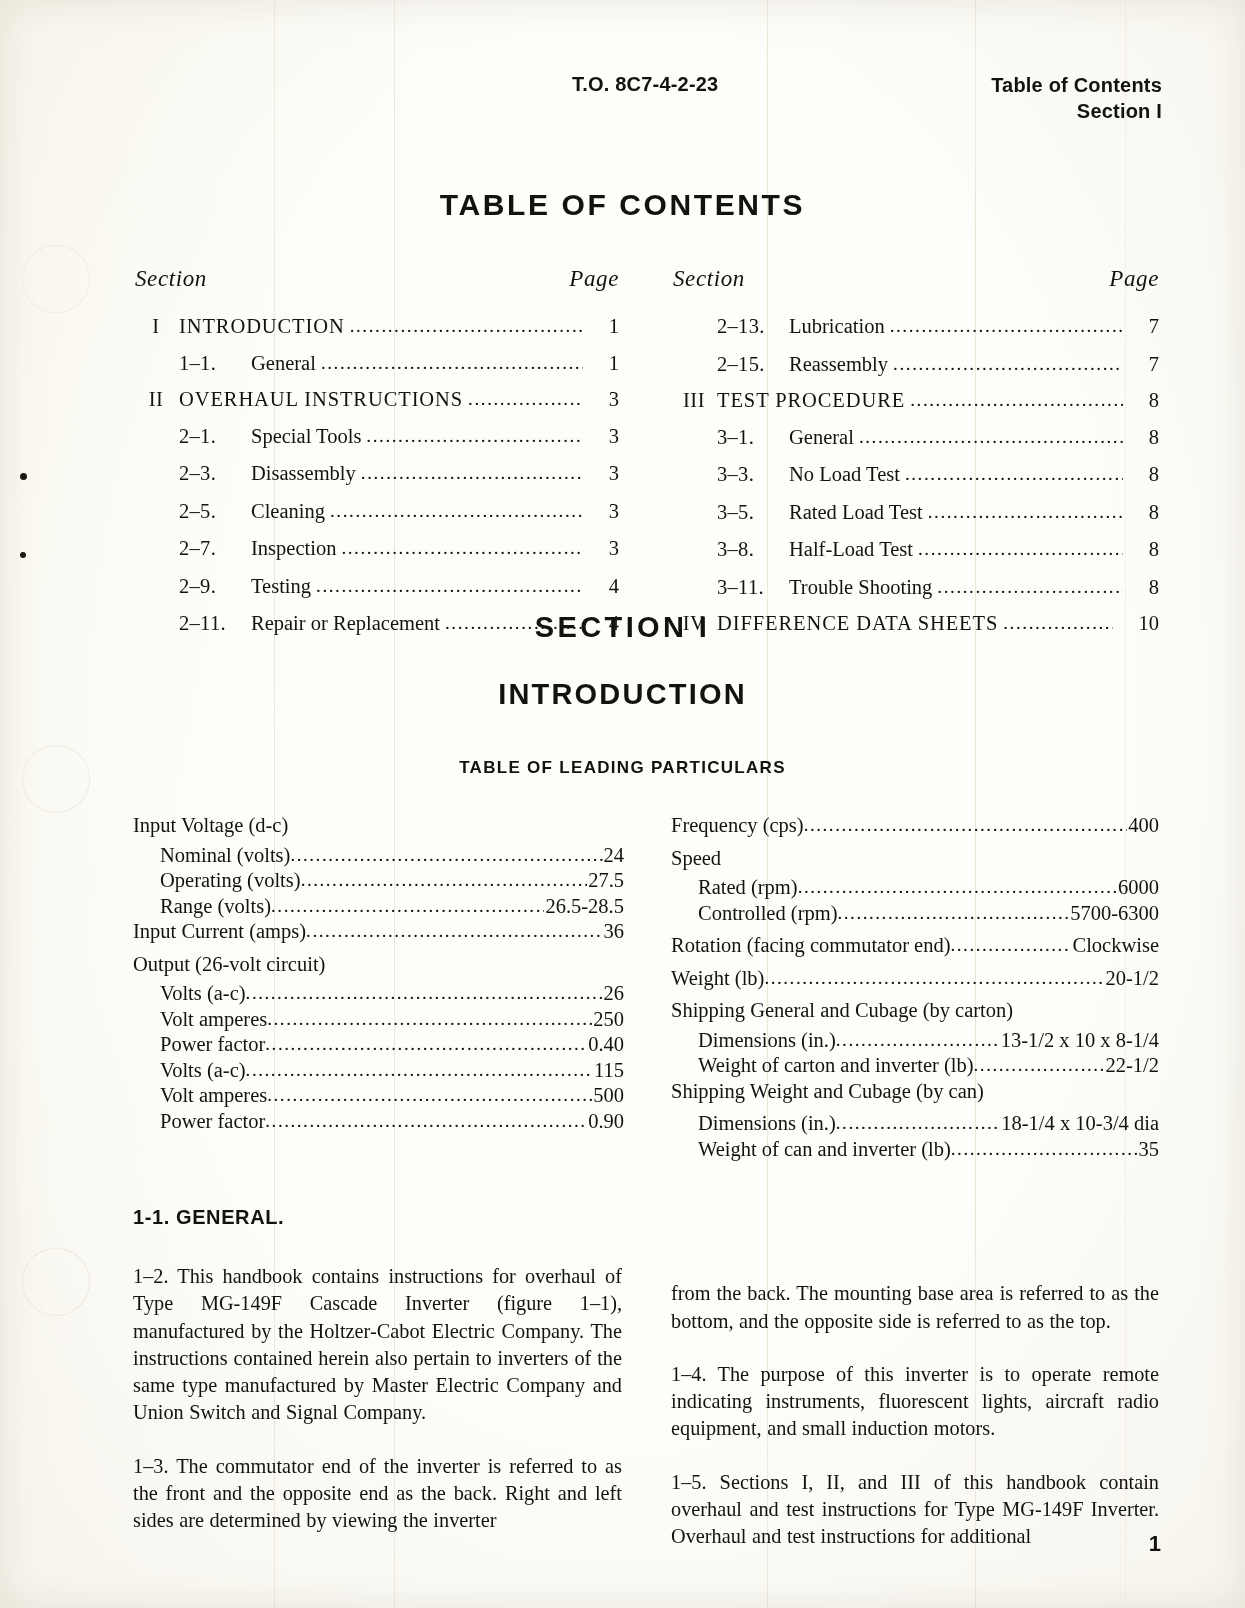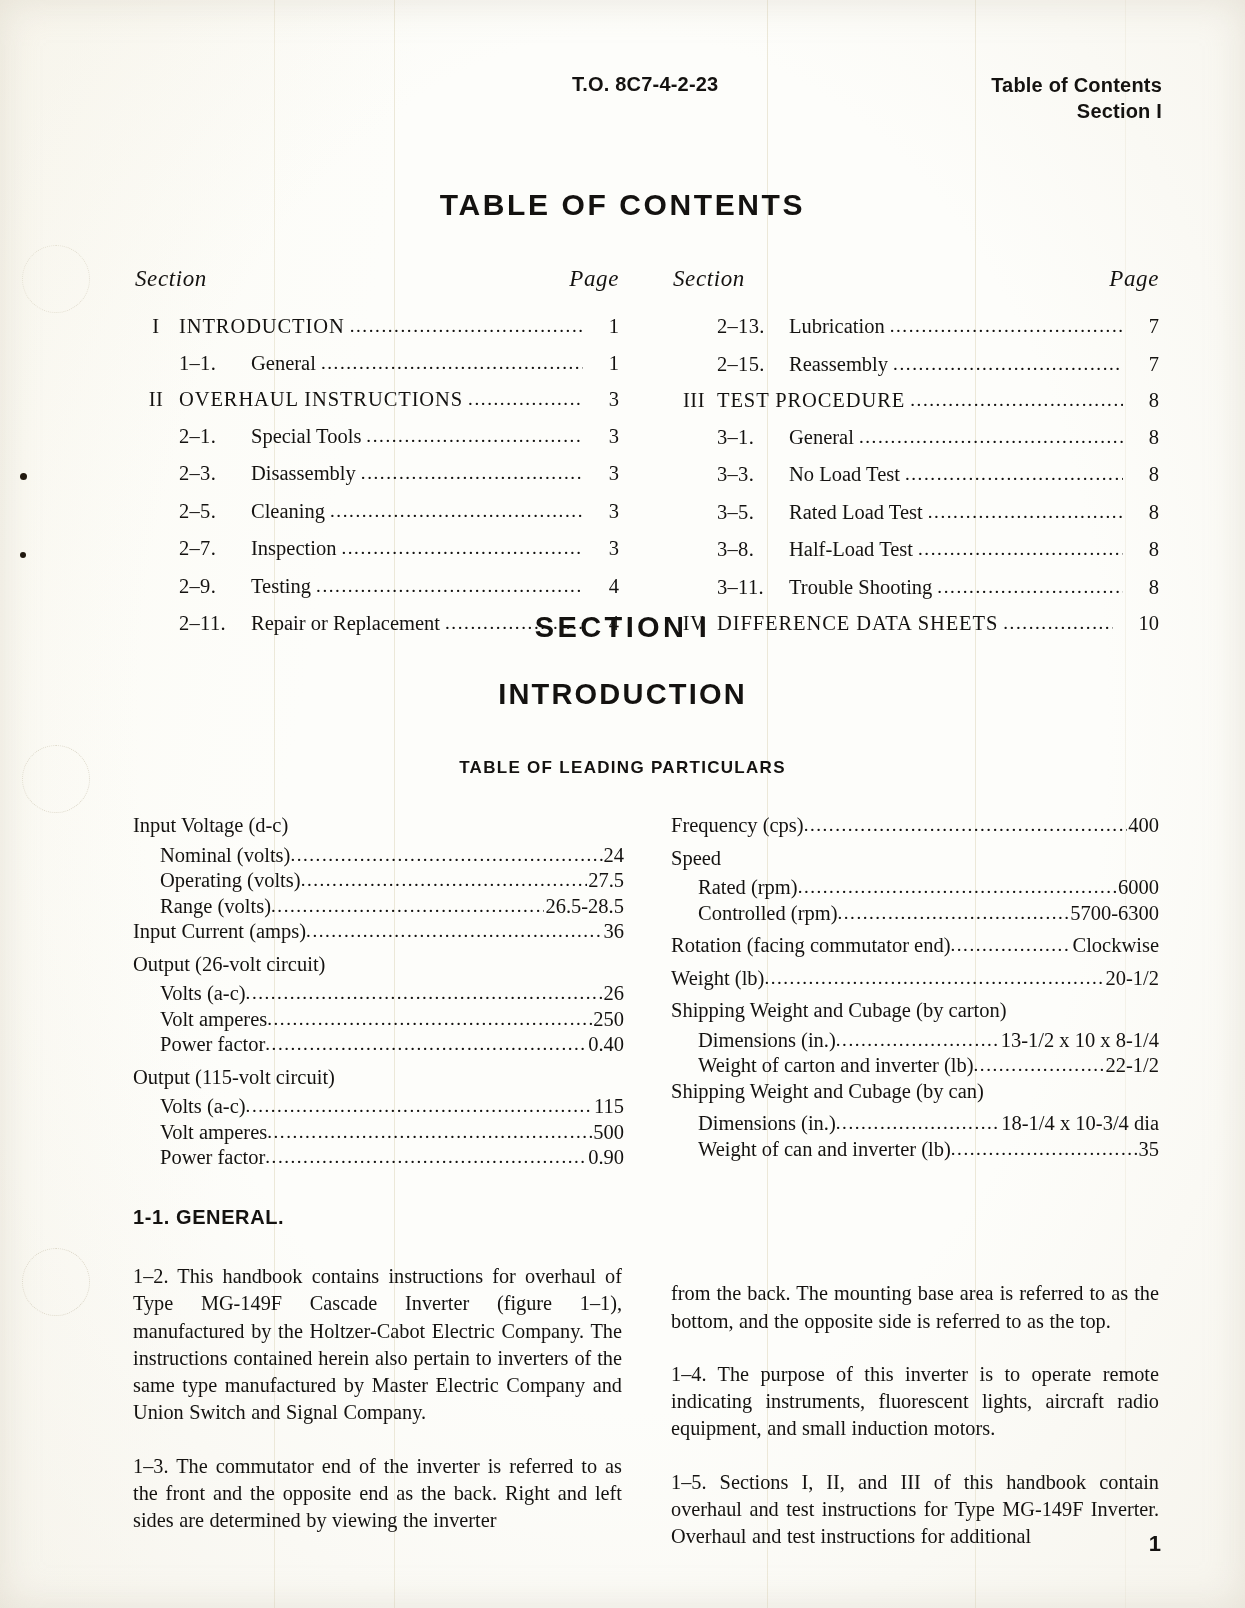--- a/index.html
+++ b/index.html
@@ -486,21 +486,20 @@
           <div class="p-row indent">
             <span class="p-label">Volt amperes</span>
             <span class="p-dots">..........................................................................................</span>
             <span class="p-val">250</span>
           </div>
           <div class="p-row indent">
             <span class="p-label">Power factor</span>
             <span class="p-dots">..........................................................................................</span>
             <span class="p-val">0.40</span>
           </div>
-          <div class="p-group">Output (115-volt circuit)</div>
           <div class="p-row indent">
             <span class="p-label">Volts (a-c)</span>
             <span class="p-dots">..........................................................................................</span>
             <span class="p-val">115</span>
           </div>
           <div class="p-row indent">
             <span class="p-label">Volt amperes</span>
             <span class="p-dots">..........................................................................................</span>
             <span class="p-val">500</span>
           </div>
@@ -530,21 +529,21 @@
           <div class="p-row spaced-top">
             <span class="p-label">Rotation (facing commutator end)</span>
             <span class="p-dots">..........................................................................................</span>
             <span class="p-val">Clockwise</span>
           </div>
           <div class="p-row spaced-top">
             <span class="p-label">Weight (lb)</span>
             <span class="p-dots">..........................................................................................</span>
             <span class="p-val">20-1/2</span>
           </div>
-          <div class="p-group">Shipping Weight and Cubage (by carton)</div>
+          <div class="p-group">Shipping General and Cubage (by carton)</div>
           <div class="p-row indent">
             <span class="p-label">Dimensions (in.)</span>
             <span class="p-dots">..........................................................................................</span>
             <span class="p-val">13-1/2 x 10 x 8-1/4</span>
           </div>
           <div class="p-row indent">
             <span class="p-label">Weight of carton and inverter (lb)</span>
             <span class="p-dots">..........................................................................................</span>
             <span class="p-val">22-1/2</span>
           </div>

